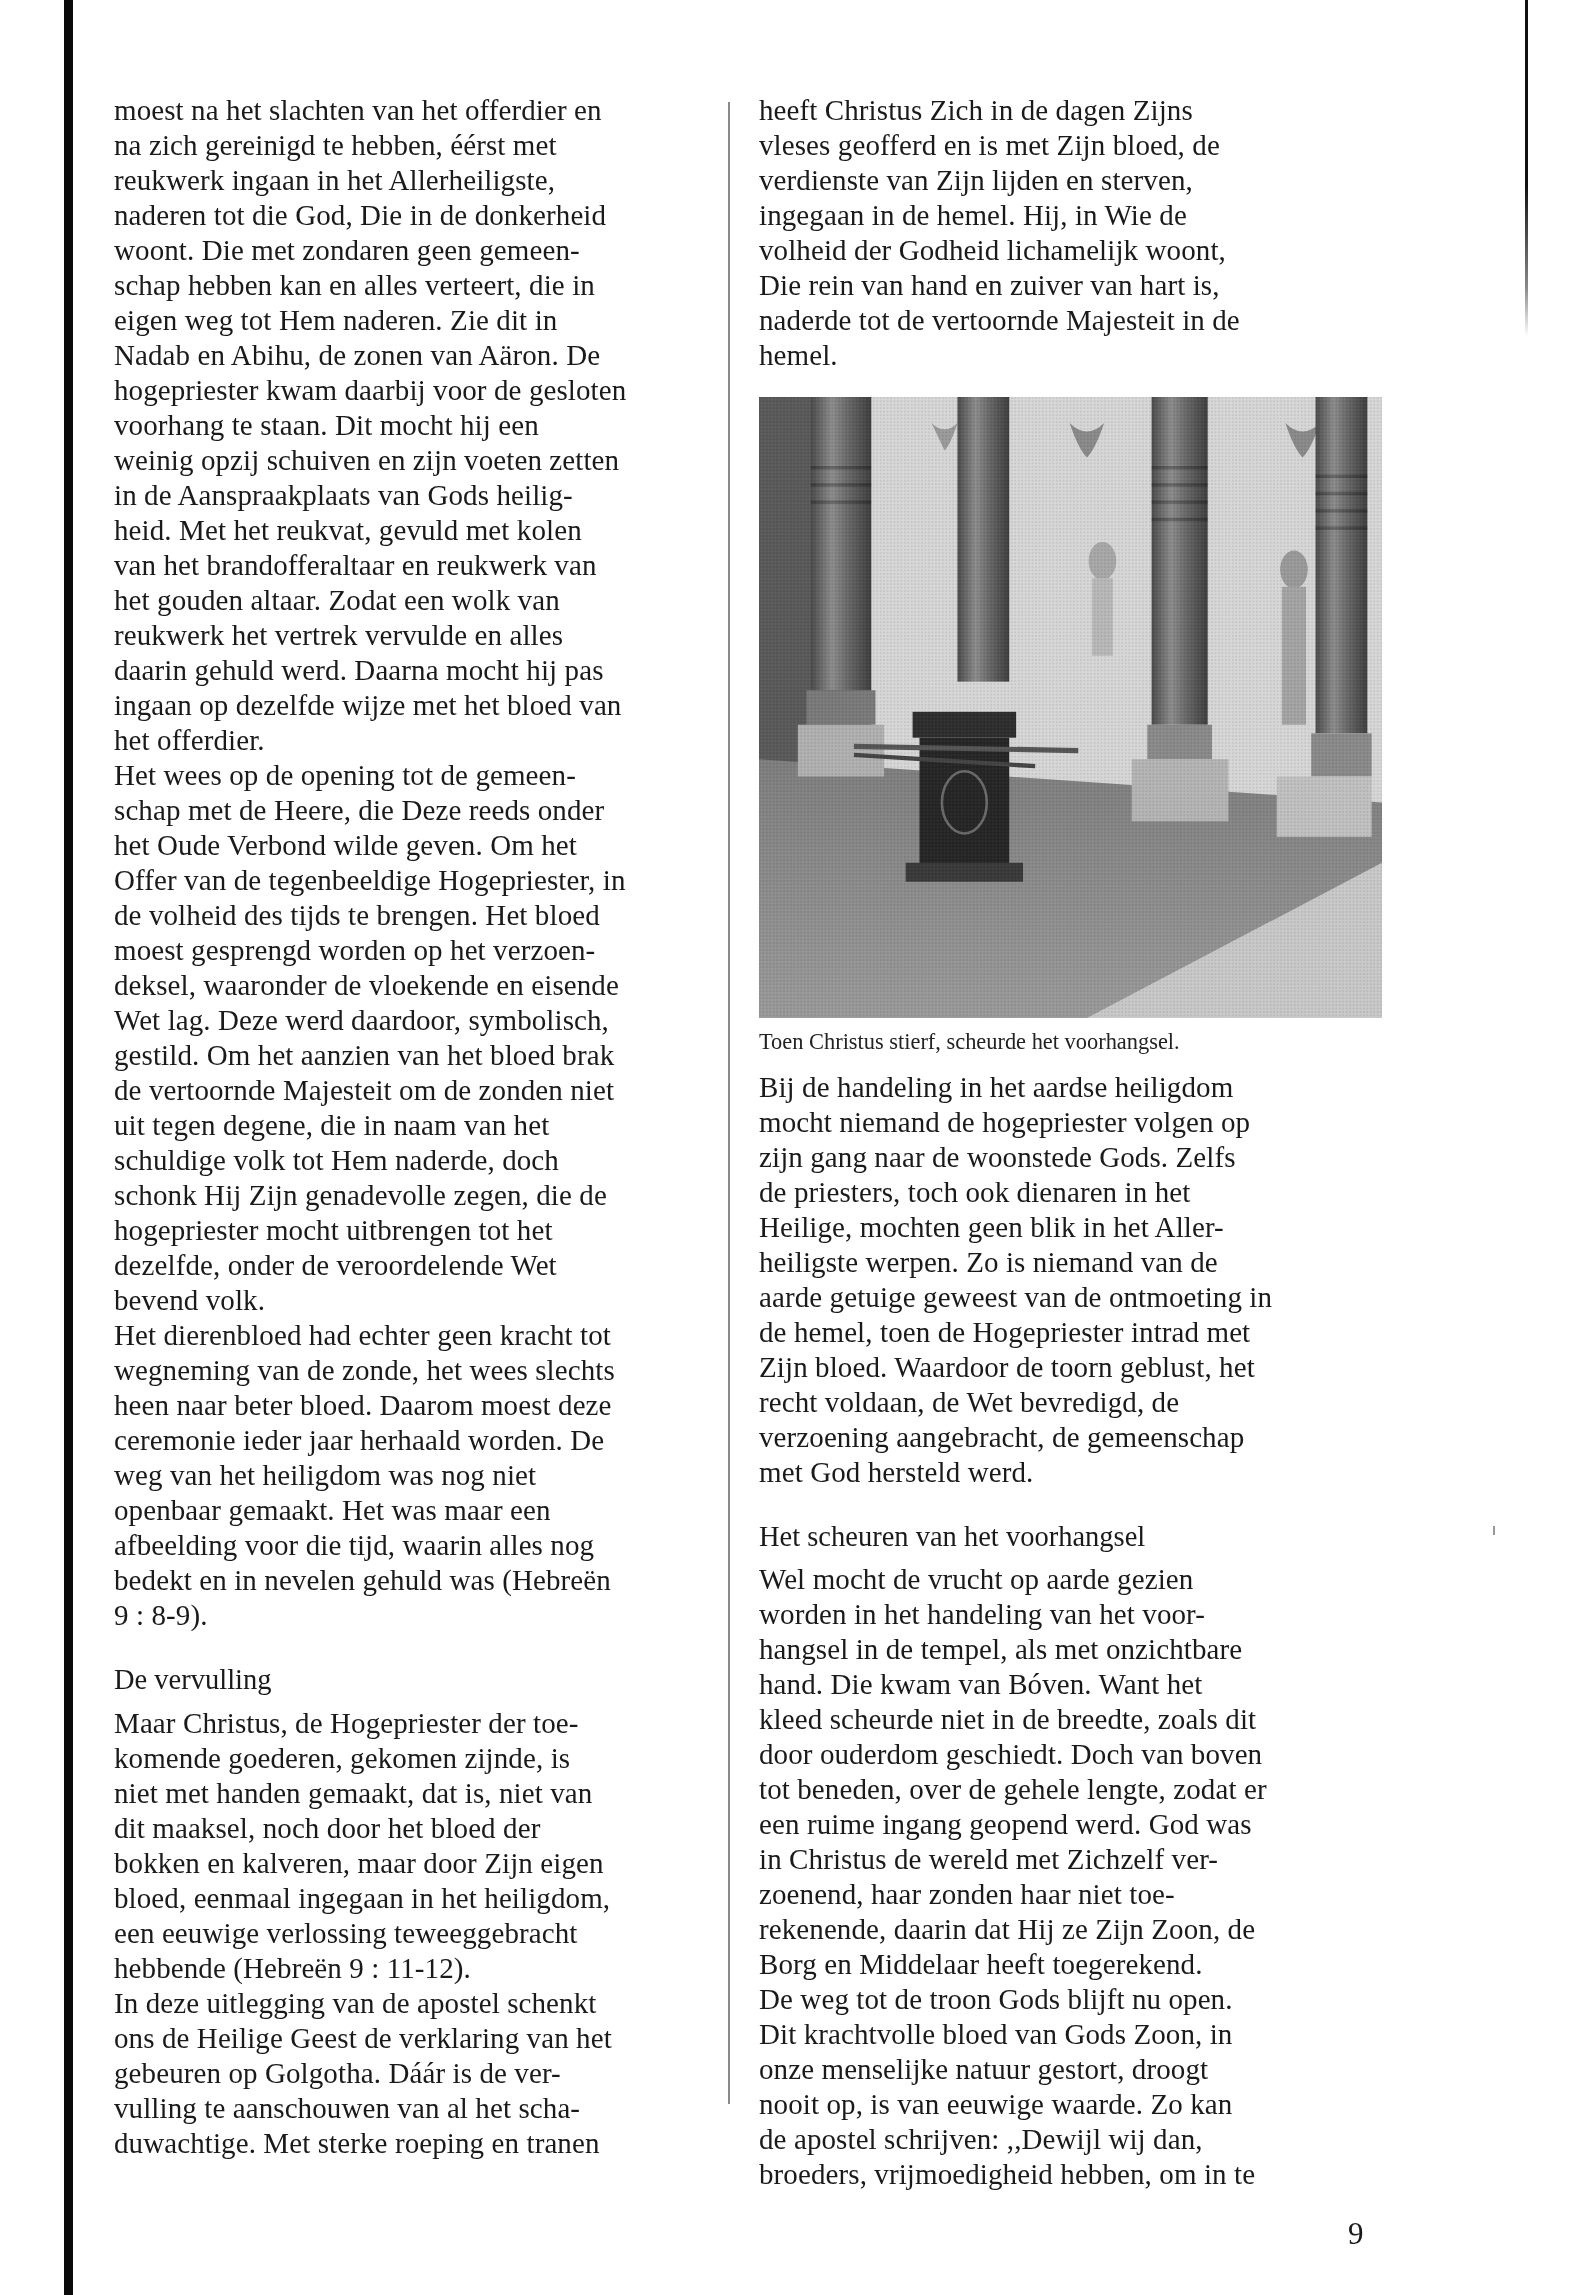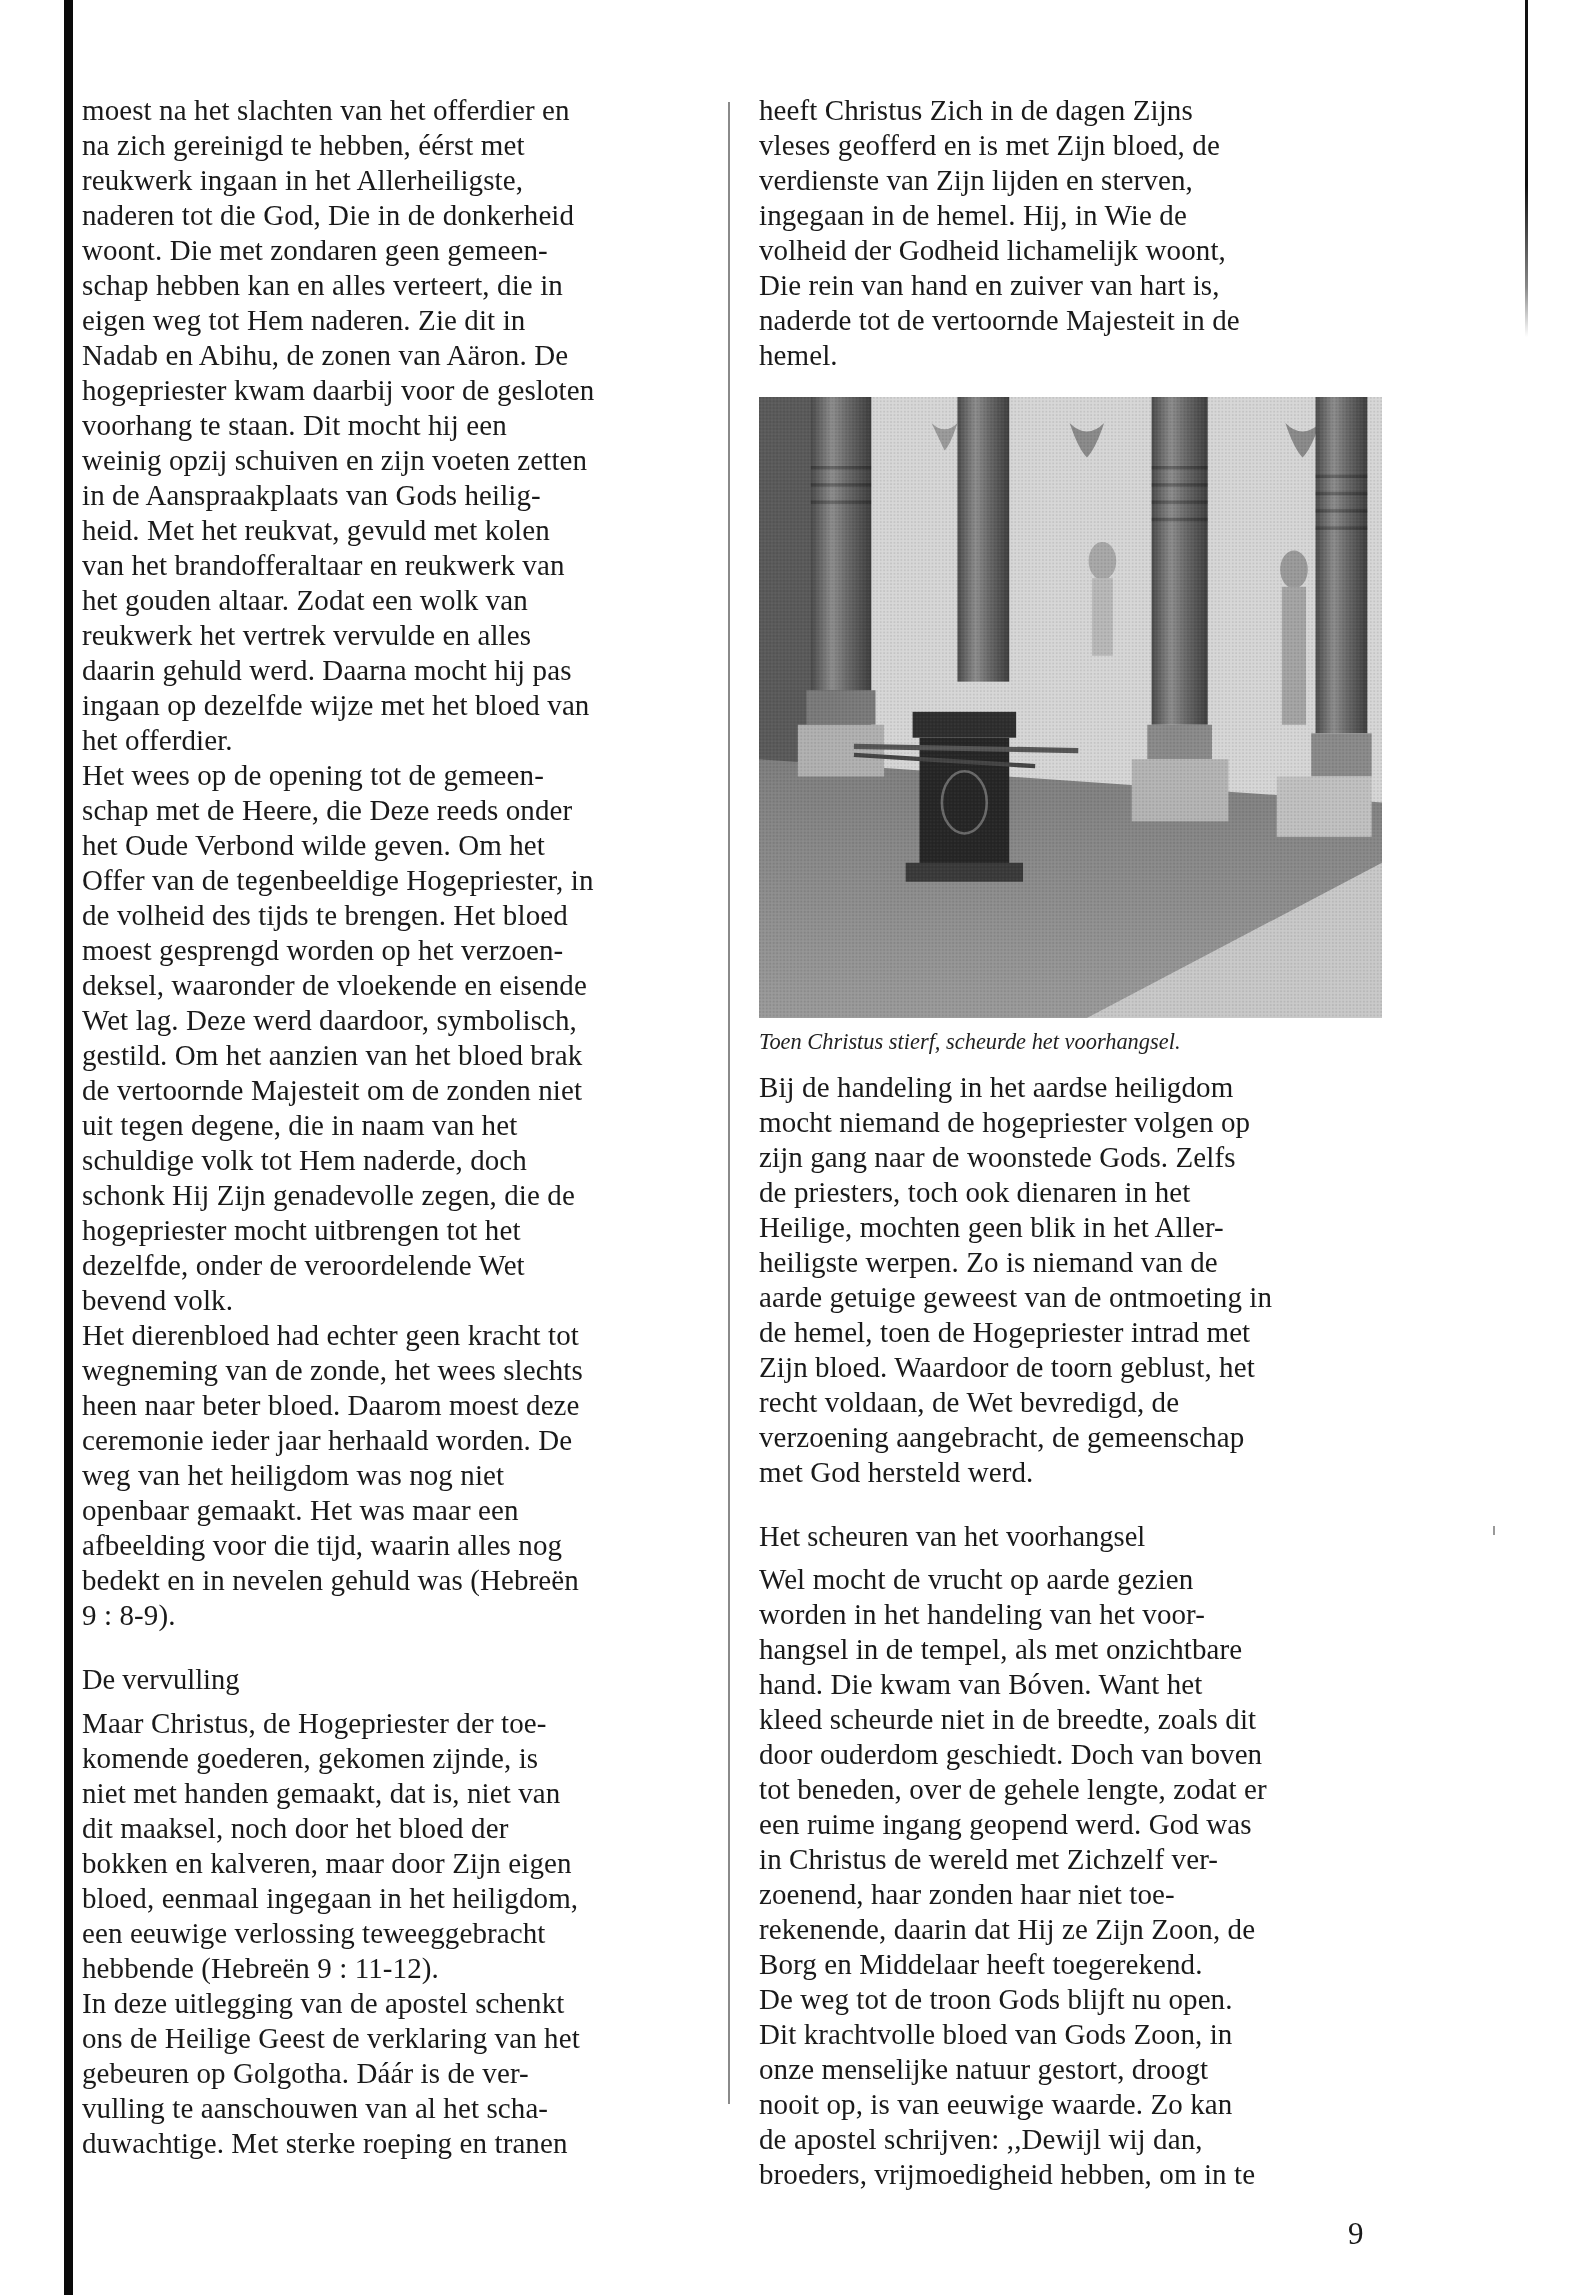--- a/index.html
+++ b/index.html
@@ -39,21 +39,21 @@
     height: 2002px;
     background: #8a8a8a;
   }
   .column {
     position: absolute;
     top: 93px;
     font-size: 29px;
     line-height: 35px;
   }
   .col-left {
-    left: 82px;
+    left: 114px;
     width: 621px;
   }
   .col-right {
     left: 759px;
     width: 621px;
   }
   .line {
     display: block;
     white-space: nowrap;
     letter-spacing: 0.1px;
@@ -75,21 +75,20 @@
     background: #9a9a9a;
   }
   .figure svg {
     display: block;
     width: 100%;
     height: 100%;
   }
   .caption {
     display: block;
     white-space: nowrap;
-    font-style: italic;
     font-size: 22.4px;
     line-height: 29px;
     margin-top: 8.6px;
     margin-bottom: 14px;
     color: #222;
   }
   .page-number {
     position: absolute;
     left: 1348px;
     top: 2216px;

